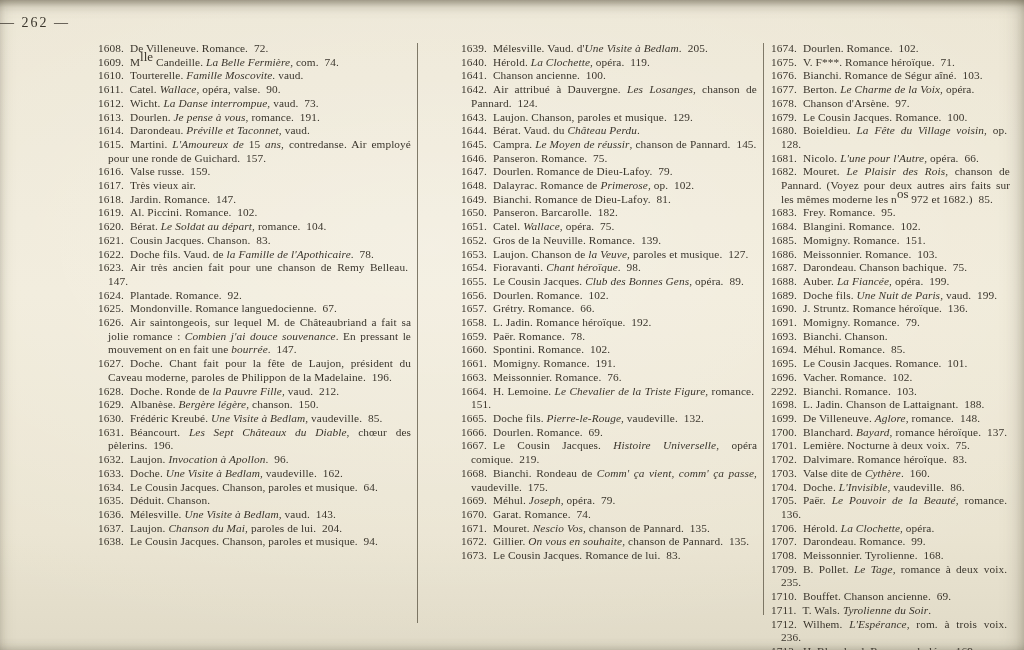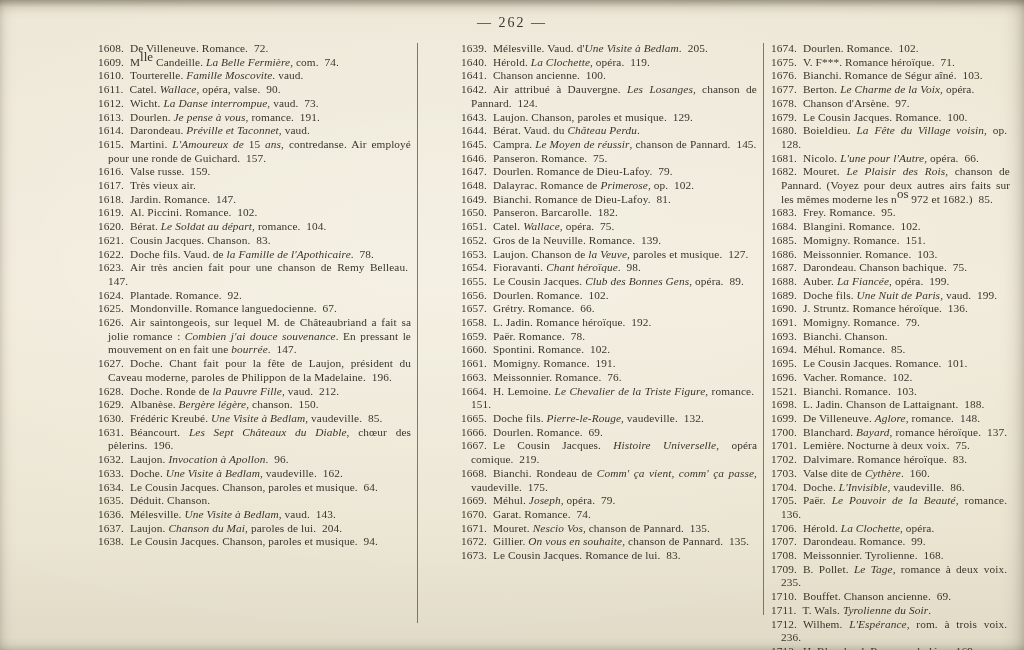--- a/index.html
+++ b/index.html
@@ -19,21 +19,21 @@
       inset 0 12px 16px -12px rgba(92,86,68,.8),
       inset 0 -8px 12px -9px rgba(92,86,68,.45),
       inset -14px 0 22px -16px rgba(92,86,68,.55),
       inset 12px 0 16px -14px rgba(92,86,68,.35);
     font-family: "Liberation Serif", "DejaVu Serif", serif;
     color: var(--ink, #3a352c);
     letter-spacing: 0.1px;
   }
   .header {
     padding-top: 15px;
-    text-align: center;
+    text-align: left;
     font-size: 14px;
     letter-spacing: 2px;
     color: var(--ink, #3a352c);
   }
   .columns {
     display: flex;
     box-sizing: border-box;
     padding: 11px 14px 8px 98px;
     height: 604px;
   }
@@ -158,21 +158,21 @@
         <div class="entry"><span class="num">1686.</span><span><span>Meissonnier. Romance.&nbsp; 103.</span></span></div>
         <div class="entry"><span class="num">1687.</span><span><span>Darondeau. Chanson bachique.&nbsp; 75.</span></span></div>
         <div class="entry"><span class="num">1688.</span><span><span>Auber. </span><span class="it">La Fiancée</span><span>, opéra.&nbsp; 199.</span></span></div>
         <div class="entry"><span class="num">1689.</span><span><span>Doche fils. </span><span class="it">Une Nuit de Paris</span><span>, vaud.&nbsp; 199.</span></span></div>
         <div class="entry"><span class="num">1690.</span><span><span>J. Struntz. Romance héroïque.&nbsp; 136.</span></span></div>
         <div class="entry"><span class="num">1691.</span><span><span>Momigny. Romance.&nbsp; 79.</span></span></div>
         <div class="entry"><span class="num">1693.</span><span><span>Bianchi. Chanson.</span></span></div>
         <div class="entry"><span class="num">1694.</span><span><span>Méhul. Romance.&nbsp; 85.</span></span></div>
         <div class="entry"><span class="num">1695.</span><span><span>Le Cousin Jacques. Romance.&nbsp; 101.</span></span></div>
         <div class="entry"><span class="num">1696.</span><span><span>Vacher. Romance.&nbsp; 102.</span></span></div>
-        <div class="entry"><span class="num">1521.</span><span><span>Bianchi. Romance.&nbsp; 103.</span></span></div>
+        <div class="entry"><span class="num">2292.</span><span><span>Bianchi. Romance.&nbsp; 103.</span></span></div>
         <div class="entry"><span class="num">1698.</span><span><span>L. Jadin. Chanson de Lattaignant.&nbsp; 188.</span></span></div>
         <div class="entry"><span class="num">1699.</span><span><span>De Villeneuve. </span><span class="it">Aglore</span><span>, romance.&nbsp; 148.</span></span></div>
         <div class="entry"><span class="num">1700.</span><span><span>Blanchard. </span><span class="it">Bayard</span><span>, romance héroïque.&nbsp; 137.</span></span></div>
         <div class="entry"><span class="num">1701.</span><span><span>Lemière. Nocturne à deux voix.&nbsp; 75.</span></span></div>
         <div class="entry"><span class="num">1702.</span><span><span>Dalvimare. Romance héroïque.&nbsp; 83.</span></span></div>
         <div class="entry"><span class="num">1703.</span><span><span>Valse dite de </span><span class="it">Cythère</span><span>.&nbsp; 160.</span></span></div>
         <div class="entry"><span class="num">1704.</span><span><span>Doche. </span><span class="it">L'Invisible</span><span>, vaudeville.&nbsp; 86.</span></span></div>
         <div class="entry"><span class="num">1705.</span><span><span>Paër. </span><span class="it">Le Pouvoir de la Beauté</span><span>, romance.&nbsp; 136.</span></span></div>
         <div class="entry"><span class="num">1706.</span><span><span>Hérold. </span><span class="it">La Clochette</span><span>, opéra.</span></span></div>
         <div class="entry"><span class="num">1707.</span><span><span>Darondeau. Romance.&nbsp; 99.</span></span></div>

